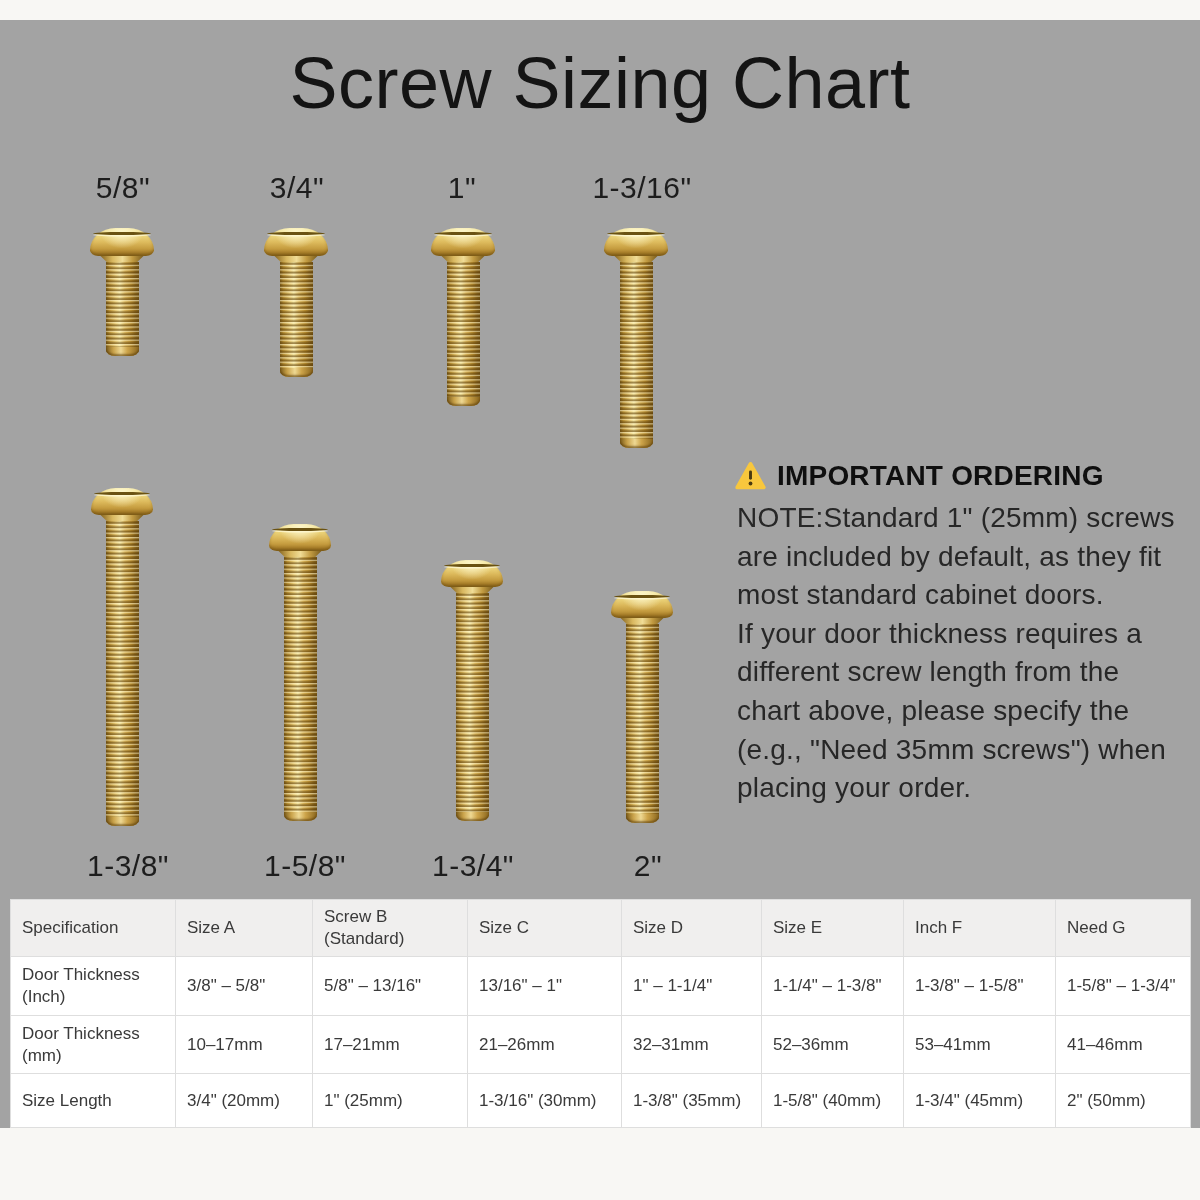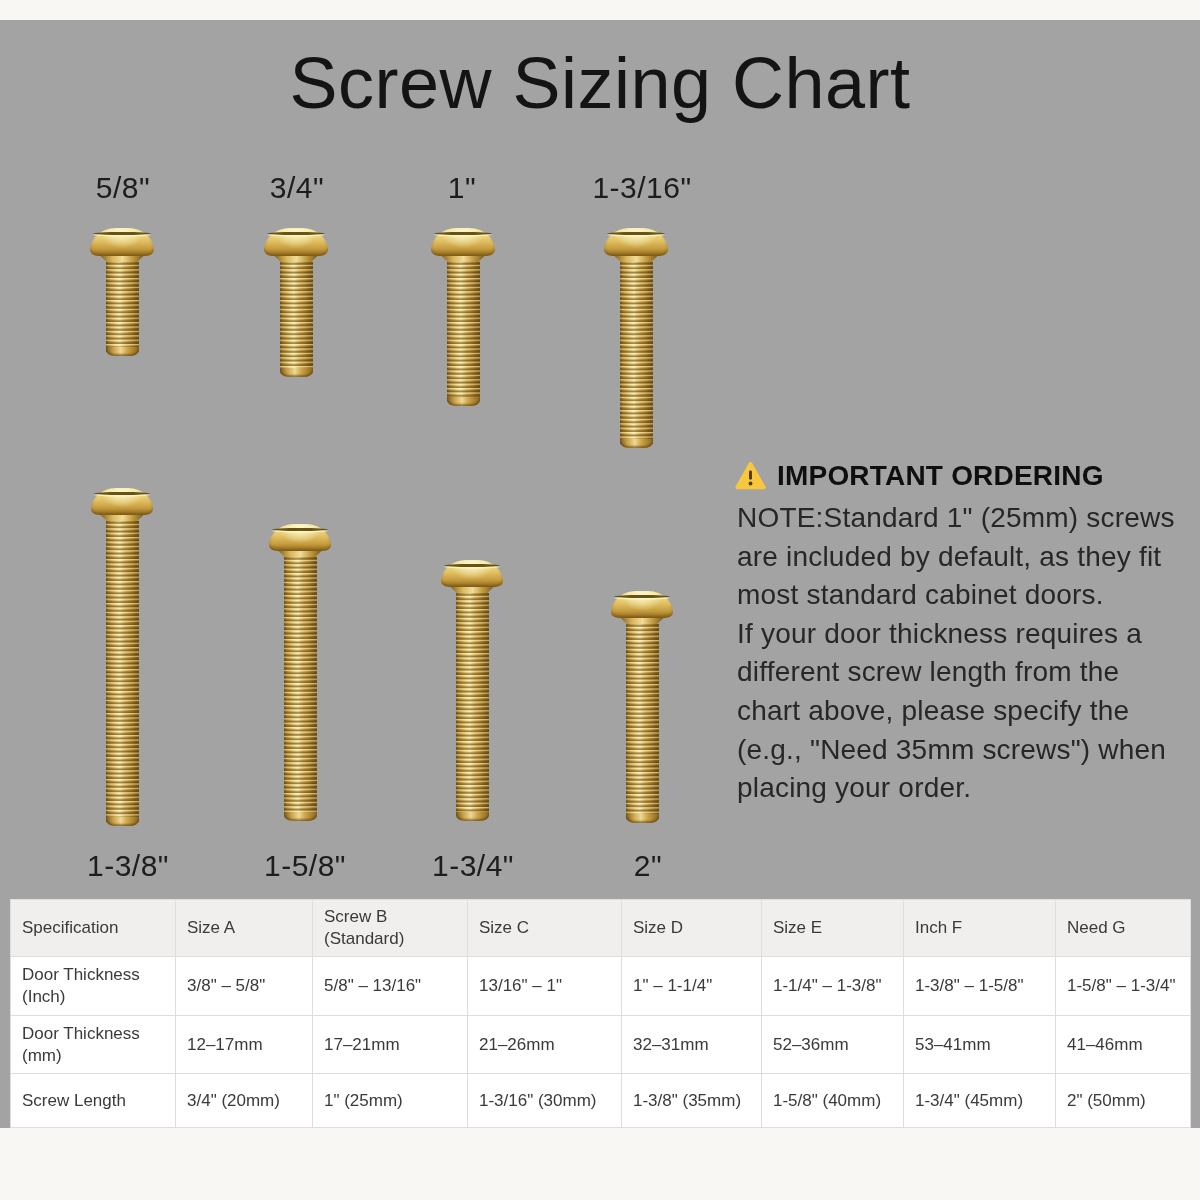--- a/index.html
+++ b/index.html
@@ -207,30 +207,30 @@
           <td>3/8" – 5/8"</td>
           <td>5/8" – 13/16"</td>
           <td>13/16" – 1"</td>
           <td>1" – 1-1/4"</td>
           <td>1-1/4" – 1-3/8"</td>
           <td>1-3/8" – 1-5/8"</td>
           <td>1-5/8" – 1-3/4"</td>
         </tr>
         <tr style="height: 58px;">
           <td>Door Thickness (mm)</td>
-          <td>12–17mm</td>
+          <td>10–17mm</td>
           <td>17–21mm</td>
           <td>21–26mm</td>
           <td>32–31mm</td>
           <td>52–36mm</td>
           <td>53–41mm</td>
           <td>41–46mm</td>
         </tr>
         <tr style="height: 54px;">
-          <td>Screw Length</td>
+          <td>Size Length</td>
           <td>3/4" (20mm)</td>
           <td>1" (25mm)</td>
           <td>1-3/16" (30mm)</td>
           <td>1-3/8" (35mm)</td>
           <td>1-5/8" (40mm)</td>
           <td>1-3/4" (45mm)</td>
           <td>2" (50mm)</td>
         </tr>
       </tbody>
     </table>

